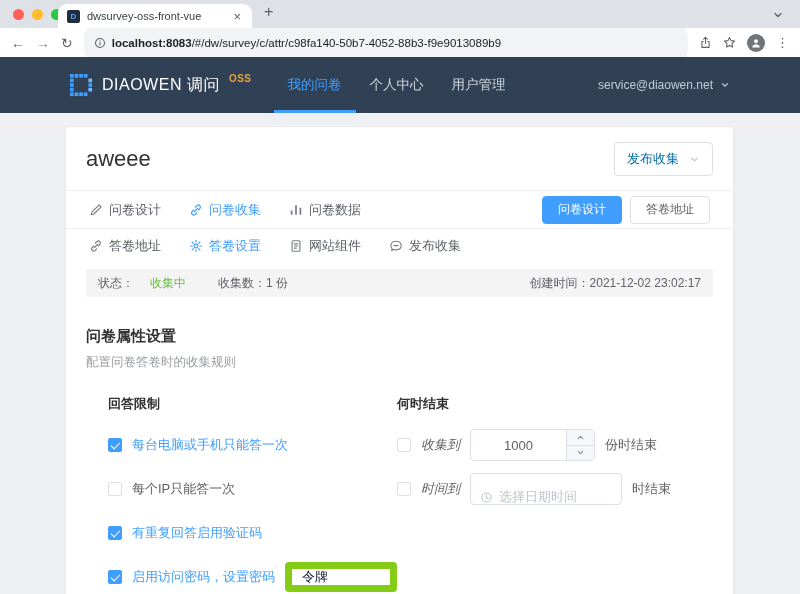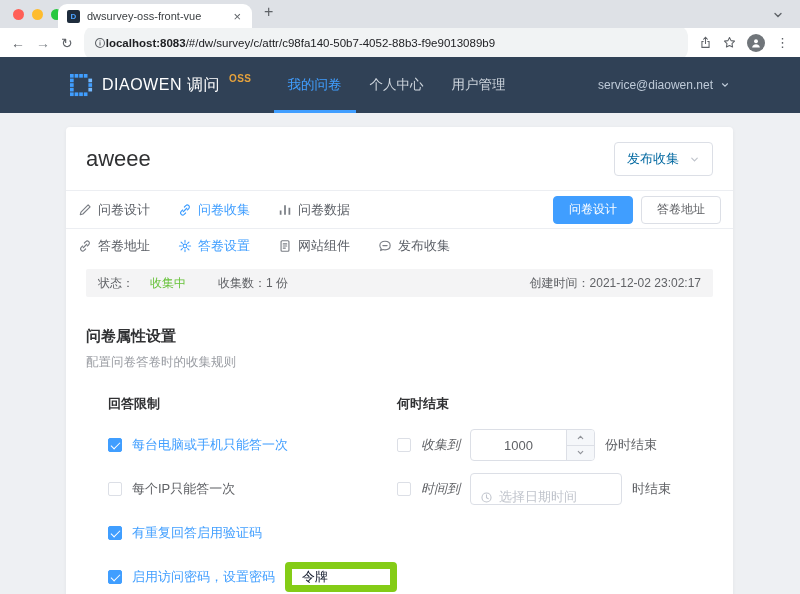--- a/index.html
+++ b/index.html
@@ -13,21 +13,21 @@
   .light { width:11px; height:11px; border-radius:50%; }
   .tab { position:absolute; left:58px; top:4px; width:194px; height:24px; background:#fff; border-radius:9px 9px 0 0; display:flex; align-items:center; padding:0 9px; }
   .favicon { width:13px; height:13px; background:#1f2d3d; border-radius:2px; color:#4da3ff; font-size:8px; font-weight:bold; display:flex; align-items:center; justify-content:center; flex:0 0 auto; }
   .tabtitle { flex:1; font-size:11px; color:#3c4043; margin-left:7px; white-space:nowrap; overflow:hidden; }
   .tabclose { color:#5f6368; font-size:13px; line-height:1; padding:0 2px; cursor:pointer; }
   .newtab { position:absolute; left:264px; top:3px; font-size:16px; color:#5f6368; cursor:pointer; }
   .strip-caret { position:absolute; right:16px; top:7px; color:#5f6368; }
   .toolbar { height:29px; background:#fff; display:flex; align-items:center; padding:0 11px; gap:11px; }
   .navbtn { color:#5f6368; font-size:14px; line-height:1; cursor:pointer; }
   .navbtn.fwd { color:#80868b; }
-  .urlpill { flex:1; height:36px; background:#f1f3f4; border-radius:12px; display:flex; align-items:center; padding:0 10px; overflow:hidden; }
+  .urlpill { flex:1; height:36px; background:#f1f3f4; border-radius:12px; display:flex; align-items:center; padding:0 10px; gap:6px; overflow:hidden; }
   .urltext { font-size:11.5px; color:#202124; white-space:nowrap; overflow:hidden; }
   .urltext b { font-weight:bold; }
   .tool-ic { color:#5f6368; display:flex; align-items:center; cursor:pointer; }
   .avatar { width:18px; height:18px; border-radius:50%; background:#70757a; display:flex; align-items:center; justify-content:center; }
   .dots { color:#5f6368; font-size:13px; letter-spacing:0; cursor:pointer; }
 
   
   .appheader { position:absolute; top:57px; left:0; right:0; height:56px; background:#304156; display:flex; align-items:center; padding:0 70px; }
   .brand { display:flex; align-items:center; gap:9px; }
   .brandname { color:#fff; font-size:16px; font-weight:500; letter-spacing:.5px; white-space:nowrap; }
@@ -40,21 +40,21 @@
 
   
   .page { position:absolute; top:113px; left:0; right:0; bottom:0; background:#eef0f3;border-radius:20px; }
   .card { position:absolute; left:66px; width:667px; top:14px; bottom:-6px; background:#fff; border-radius:4px 4px 0 0; box-shadow:0 1px 4px rgba(0,0,0,.05); overflow:hidden; }
 
   .card-head { display:flex; align-items:center; justify-content:space-between; padding:15px 20px 14px; border-bottom:1px solid #eceef2; }
   .survey-title { font-size:22px; color:#303133; font-weight:500; }
   .select-box { display:inline-flex; align-items:center; gap:10px; height:32px; padding:16px 12px; border:1px solid #dcdfe6; border-radius:4px; background:#fff; font-size:13px; color:#0369a1; cursor:pointer; }
   .select-box .caret { color:#c0c4cc; display:flex; }
 
-  .tabsrow { display:flex; align-items:center; padding:0 12px; border-bottom:1px solid #eceef2; height:38px; gap:28px; }
+  .tabsrow { display:flex; align-items:center; padding:0 23px; border-bottom:1px solid #eceef2; height:38px; gap:28px; }
   .tabsrow.second { border-bottom:none; height:34px; }
   .tabitem { display:flex; align-items:center; gap:6px; font-size:13px; color:#5b5f66; cursor:pointer; white-space:nowrap; }
   .tabitem .ic { display:flex; color:#7a7e85; }
   .tabitem.active { color:#409eff; }
   .tabitem.active .ic { color:#409eff; }
   .rowbtns { margin-left:auto; display:flex; gap:8px; }
   .btn { height:28px; padding:0 15px; border-radius:4px; font-size:12px; display:inline-flex; align-items:center; cursor:pointer; }
   .btn-primary { background:#409eff; color:#fff; border:1px solid #409eff; }
   .btn-plain { background:#fff; color:#606266; border:1px solid #dcdfe6; }
 

